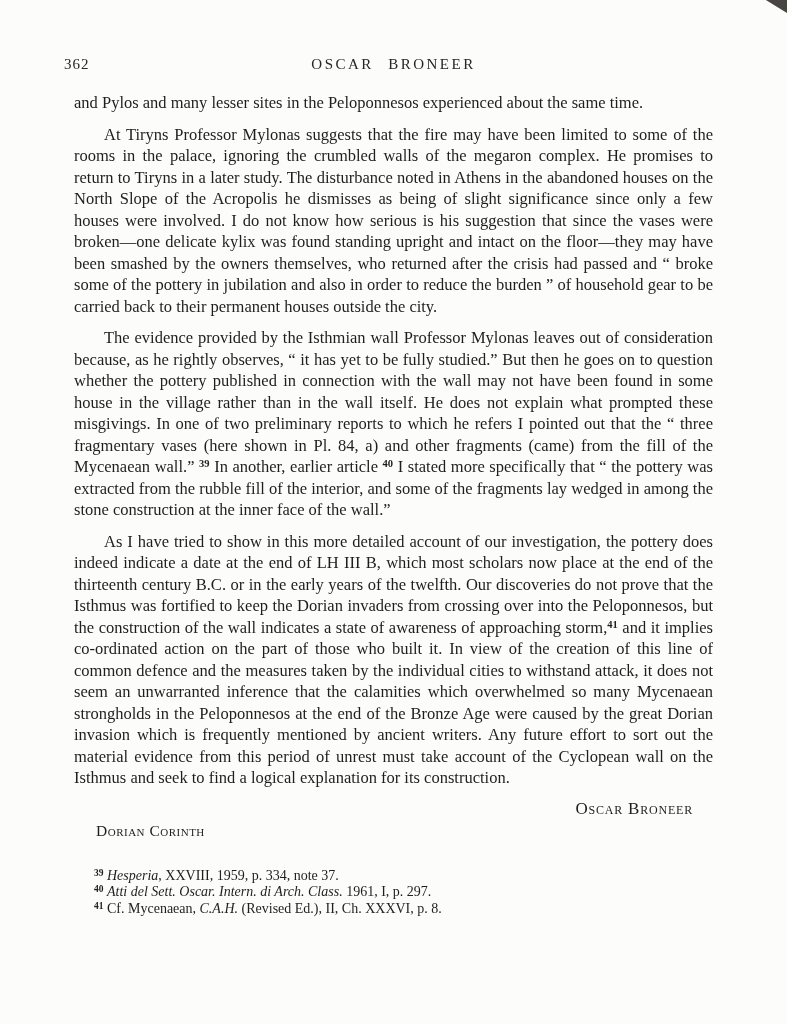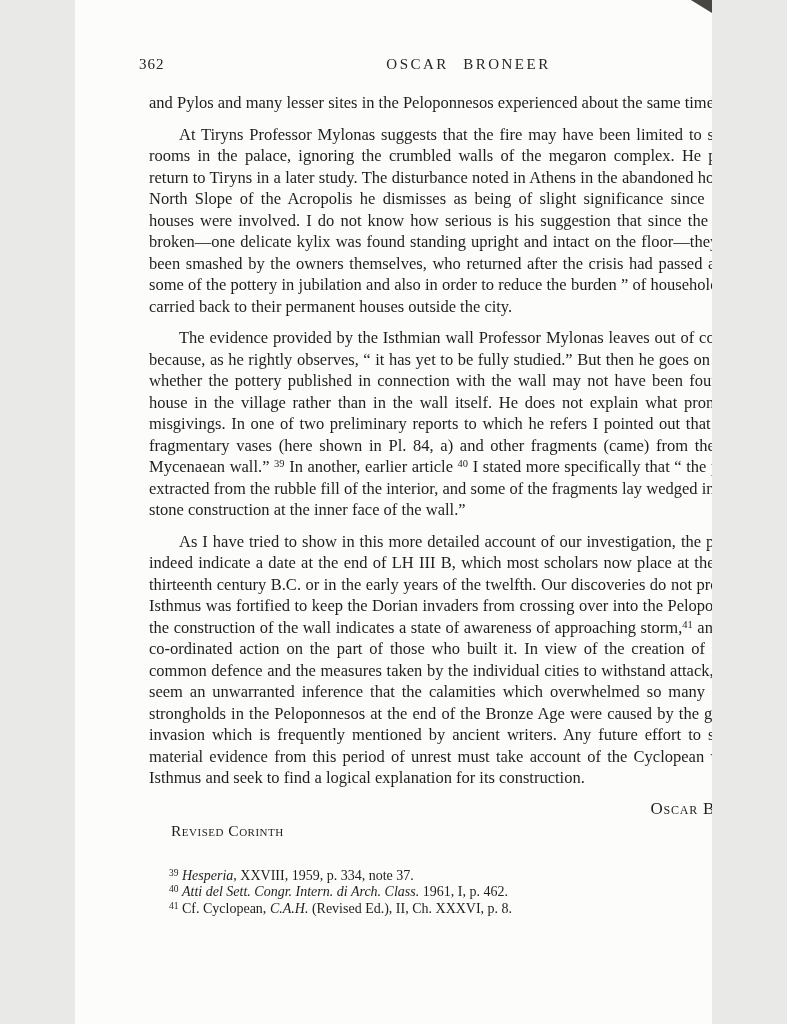--- a/index.html
+++ b/index.html
@@ -6,21 +6,21 @@
     --paper: #fcfcfa;
     --ink: #1e1e1e;
   }
   html, body {
     margin: 0;
     padding: 0;
     background: #e9e9e7;
   }
   .page {
     position: relative;
-    width: 637px;
+    width: 787px;
     height: 1024px;
     margin: 0 auto;
     background: var(--paper);
     color: var(--ink);
     font-family: "Liberation Serif", "DejaVu Serif", serif;
     overflow: hidden;
     box-sizing: border-box;
   }
   .corner-mark {
     position: absolute;
@@ -67,20 +67,21 @@
   }
   .body-text p.indent {
     text-indent: 30px;
   }
   .sup {
     font-size: 10.5px;
     line-height: 0;
     position: relative;
     top: -5px;
     letter-spacing: 0;
+    font-weight: bold;
   }
   .signature {
     margin-top: 5px;
     padding-right: 30px;
     text-align: right;
     font-variant: small-caps;
     font-size: 17px;
     letter-spacing: 0.8px;
   }
   .affiliation {
@@ -130,26 +131,26 @@
       <p class="indent">At Tiryns Professor Mylonas suggests that the fire may have been limited to some of the rooms in the palace, ignoring the crumbled walls of the megaron complex.  He promises to return to Tiryns in a later study.  The disturbance noted in Athens in the abandoned houses on the North Slope of the Acropolis he dismisses as being of slight significance since only a few houses were involved.  I do not know how serious is his suggestion that since the vases were broken—one delicate kylix was found standing upright and intact on the floor—they may have been smashed by the owners themselves, who returned after the crisis had passed and “ broke some of the pottery in jubilation and also in order to reduce the burden ” of household gear to be carried back to their permanent houses outside the city.</p>
 
       <p class="indent"><span>The evidence provided by the Isthmian wall Professor Mylonas leaves out of consideration because, as he rightly observes, “ it has yet to be fully studied.”  But then he goes on to question whether the pottery published in connection with the wall may not have been found in some house in the village rather than in the wall itself.  He does not explain what prompted these misgivings.  In one of two preliminary reports to which he refers I pointed out that the “ three fragmentary vases (here shown in Pl. 84, a) and other fragments (came) from the fill of the Mycenaean wall.” </span><span class="sup">39</span><span>  In another, earlier article </span><span class="sup">40</span><span> I stated more specifically that “ the pottery was extracted from the rubble fill of the interior, and some of the fragments lay wedged in among the stone construction at the inner face of the wall.”</span></p>
 
       <p class="indent"><span>As I have tried to show in this more detailed account of our investigation, the pottery does indeed indicate a date at the end of LH III B, which most scholars now place at the end of the thirteenth century B.C. or in the early years of the twelfth.  Our discoveries do not prove that the Isthmus was fortified to keep the Dorian invaders from crossing over into the Peloponnesos, but the construction of the wall indicates a state of awareness of approaching storm,</span><span class="sup">41</span><span> and it implies co-ordinated action on the part of those who built it.  In view of the creation of this line of common defence and the measures taken by the individual cities to withstand attack, it does not seem an unwarranted inference that the calamities which overwhelmed so many Mycenaean strongholds in the Peloponnesos at the end of the Bronze Age were caused by the great Dorian invasion which is frequently mentioned by ancient writers.  Any future effort to sort out the material evidence from this period of unrest must take account of the Cyclopean wall on the Isthmus and seek to find a logical explanation for its construction.</span></p>
 
     </main>
 
     <div class="signature">Oscar Broneer</div>
 
-    <div class="affiliation">Revised Corinth</div>
+    <div class="affiliation">Dorian Corinth</div>
 
     <footer class="footnotes">
 
       <p><span class="sup">39</span><span> </span><span class="italic">Hesperia</span><span>, XXVIII, 1959, p. 334, note 37.</span></p>
 
-      <p><span class="sup">40</span><span> </span><span class="italic">Atti del Sett. Congr. Intern. di Arch. Class.</span><span> 1961, I, p. 462.</span></p>
+      <p><span class="sup">40</span><span> </span><span class="italic">Atti del Sett. Oscar. Intern. di Arch. Class.</span><span> 1961, I, p. 297.</span></p>
 
-      <p><span class="sup">41</span><span> Cf. Cyclopean, </span><span class="italic">C.A.H.</span><span> (Revised Ed.), II, Ch. XXXVI, p. 8.</span></p>
+      <p><span class="sup">41</span><span> Cf. Mycenaean, </span><span class="italic">C.A.H.</span><span> (Revised Ed.), II, Ch. XXXVI, p. 8.</span></p>
 
     </footer>
 
   </div>
 </div>
 
 </body></html>

